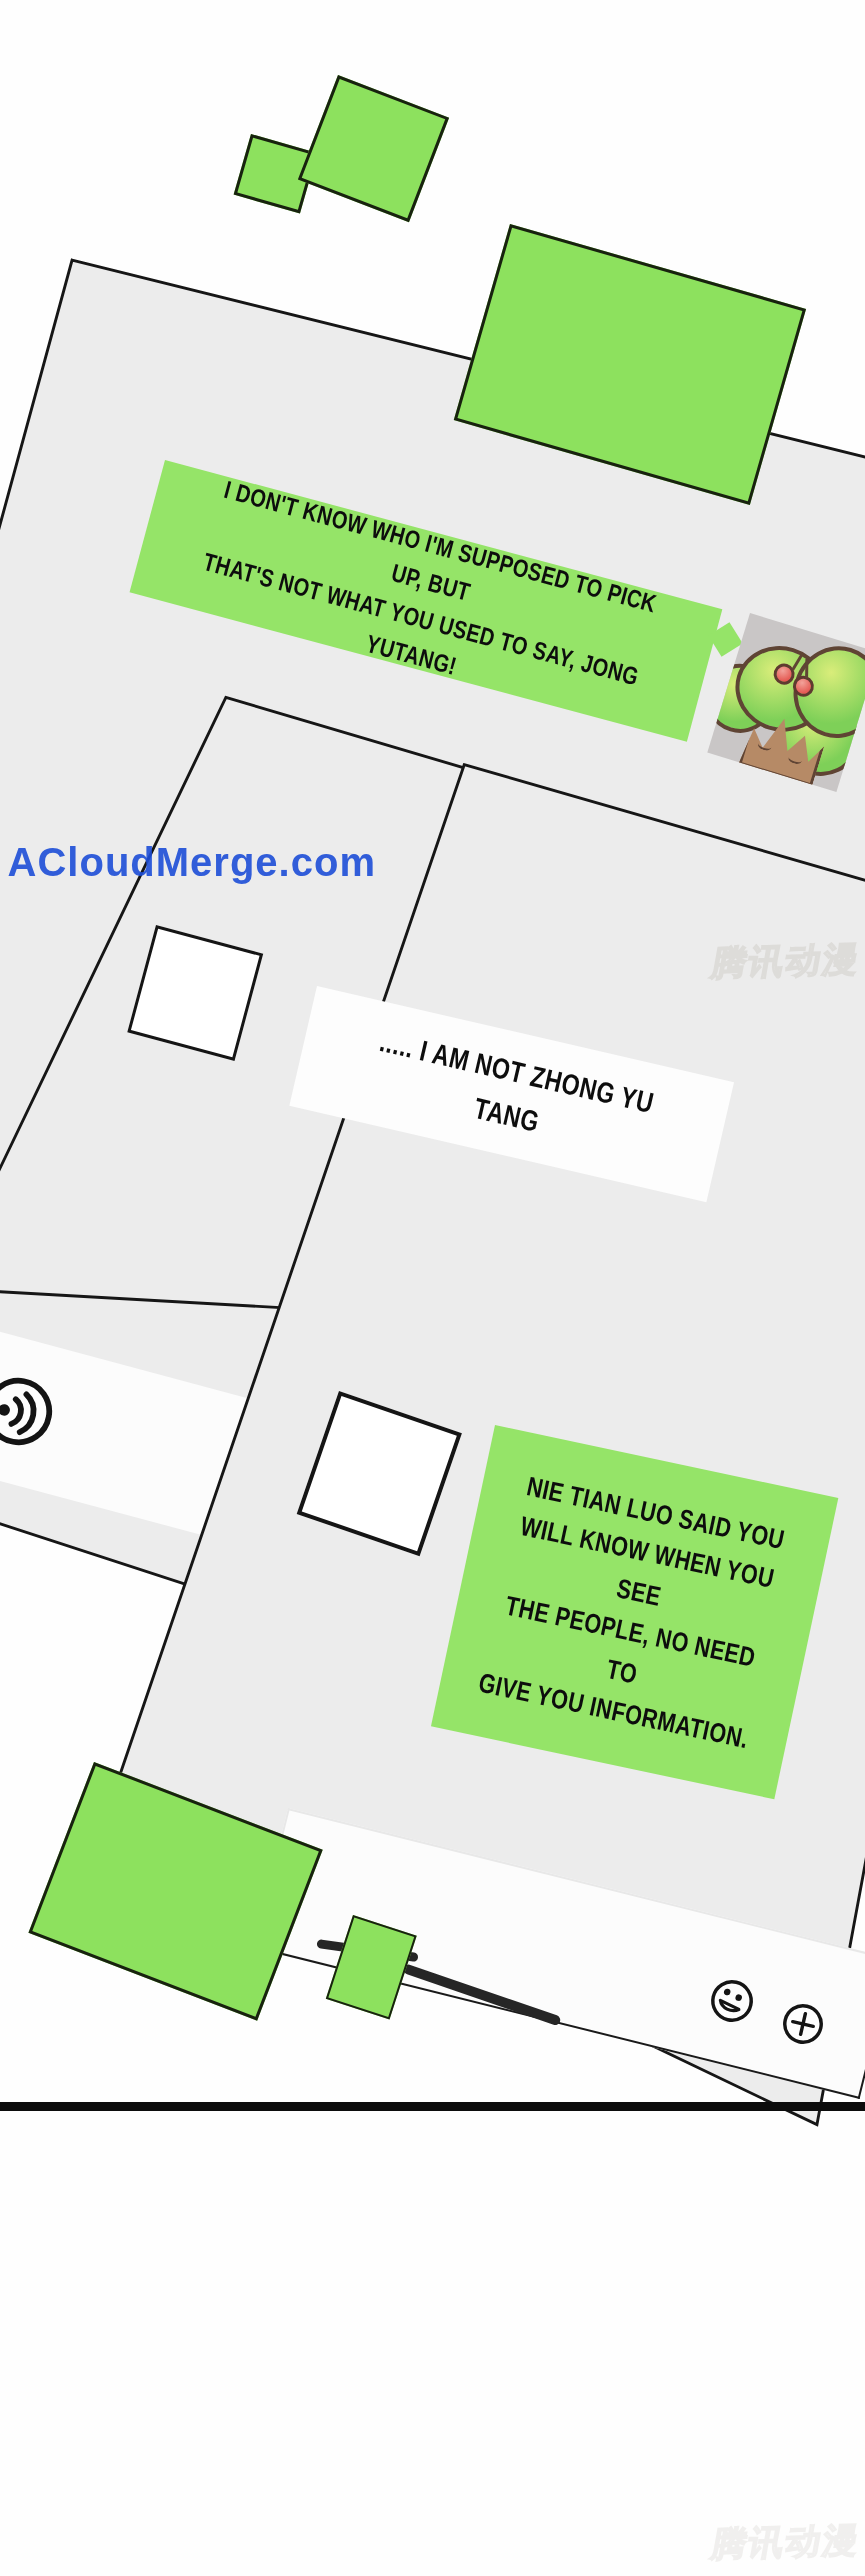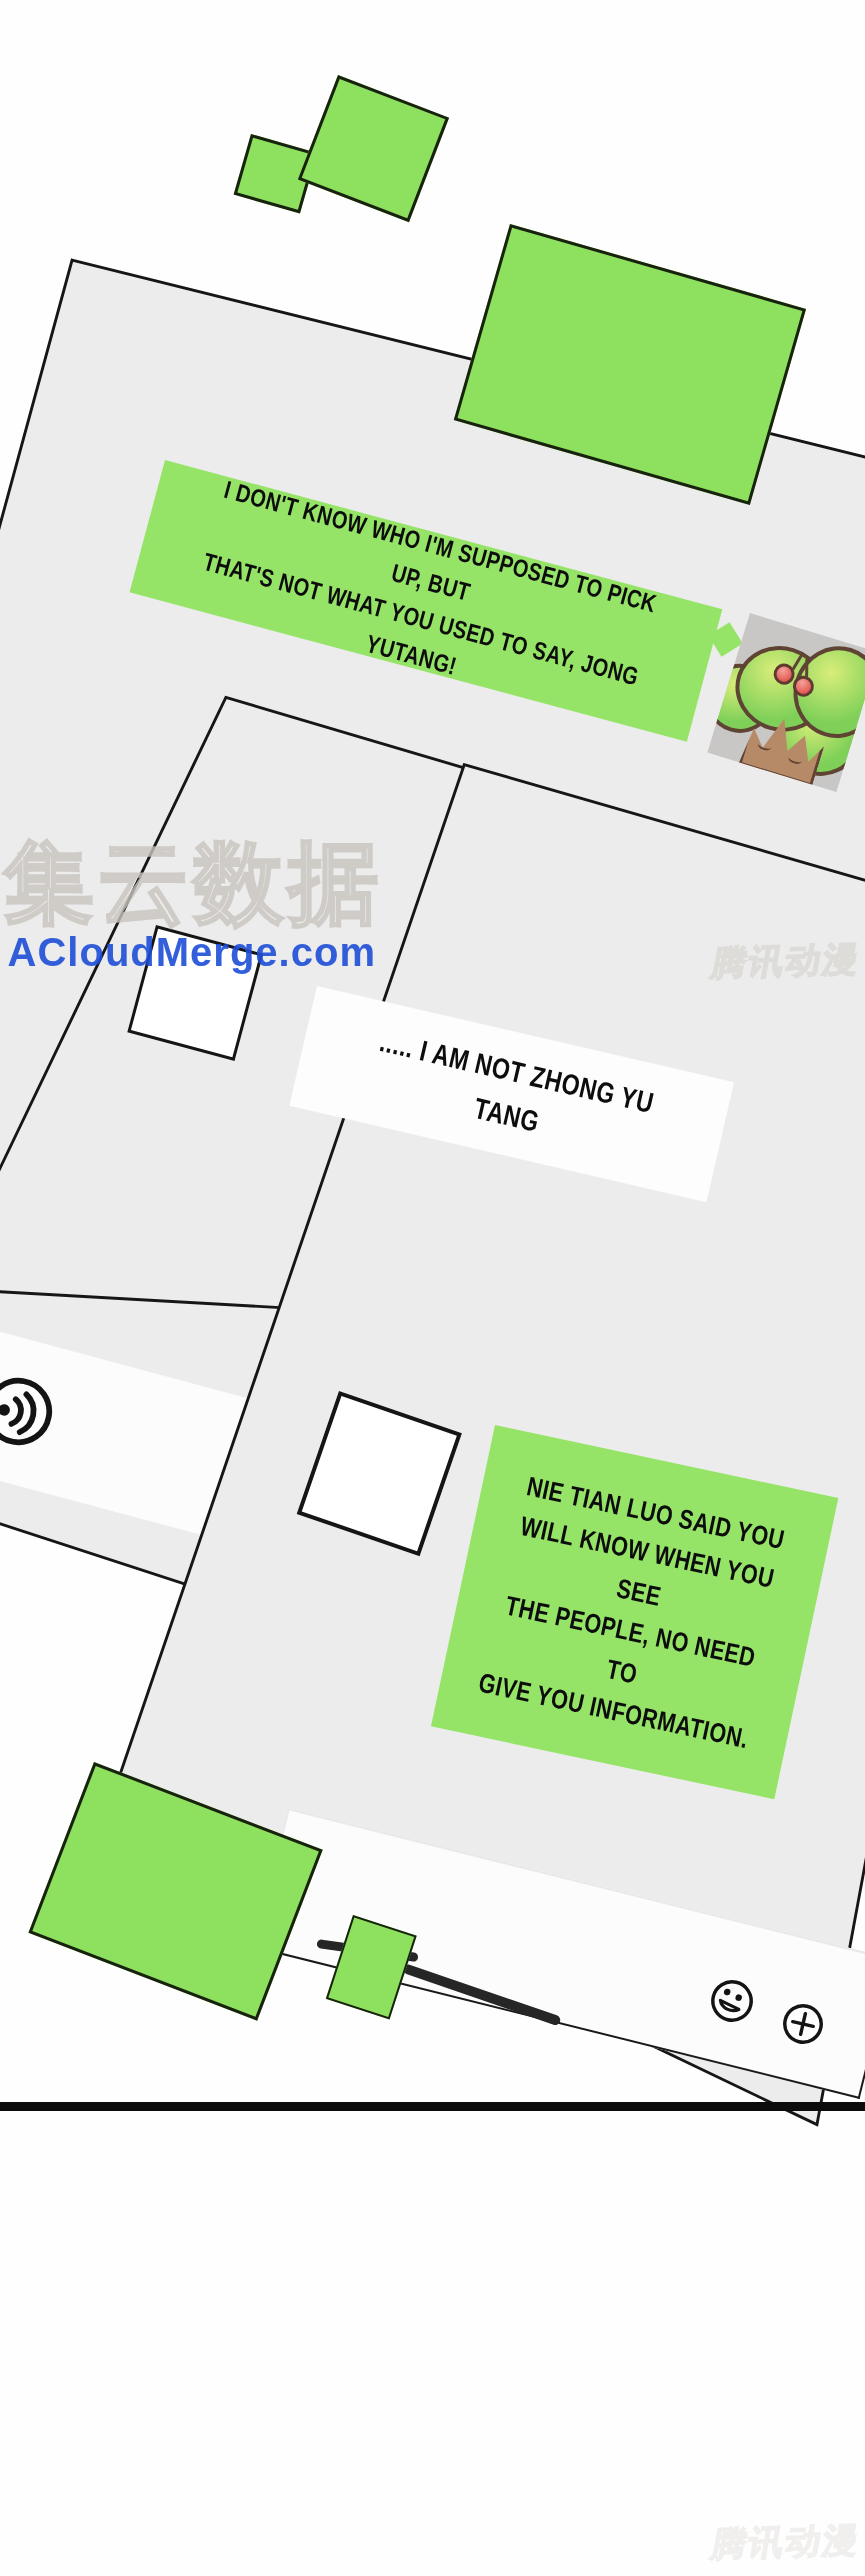--- a/index.html
+++ b/index.html
@@ -86,21 +86,20 @@
     </span>
   </div>
 
   <div class="avatar-square" style="left:156px;top:925px;width:111px;height:111px;border:3.8px solid #151515;transform:rotate(15deg);z-index:5;"></div>
 
   <div class="bubble white-bubble" style="left:317px;top:986px;width:428px;height:123px;transform:rotate(13deg);z-index:5;font-size:29px;">
     <span class="txt" style="width:519px;">..... I AM NOT ZHONG YU TANG</span>
   </div>
 
   <div class="abs" style="left:3.8px;top:838px;z-index:6;line-height:1;">
-    <div class="wm-cn" style="font-size:90px;">集云数据</div>
     <div class="wm-site" style="font-size:40px;margin-top:3.8px;margin-left:3.8px;">ACloudMerge.com</div>
   </div>
 
   <div class="abs wm-plat" style="left:712px;top:938px;font-size:35px;opacity:.55;z-index:6;">腾讯动漫</div>
 
   <div class="abs" style="left:-18px;top:1375px;width:73px;height:73px;z-index:6;transform:rotate(10deg);">
     <svg width="73" height="73" viewBox="0 0 76 76">
       <circle cx="38" cy="38" r="32" fill="#fdfdfd" stroke="#141414" stroke-width="6"></circle>
       <circle cx="23" cy="39" r="6" fill="#141414"></circle>
       <path d="M33 26 A 15 15 0 0 1 33 52" fill="none" stroke="#141414" stroke-width="6" stroke-linecap="round"></path>

